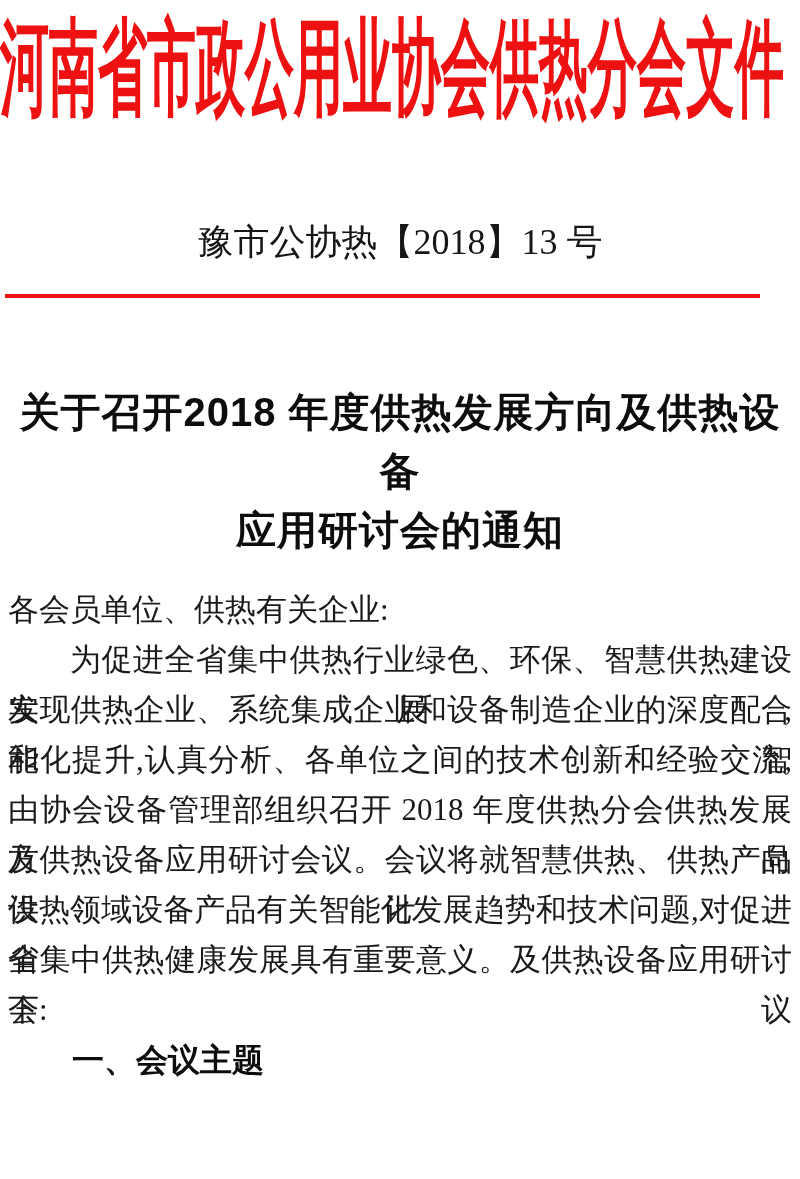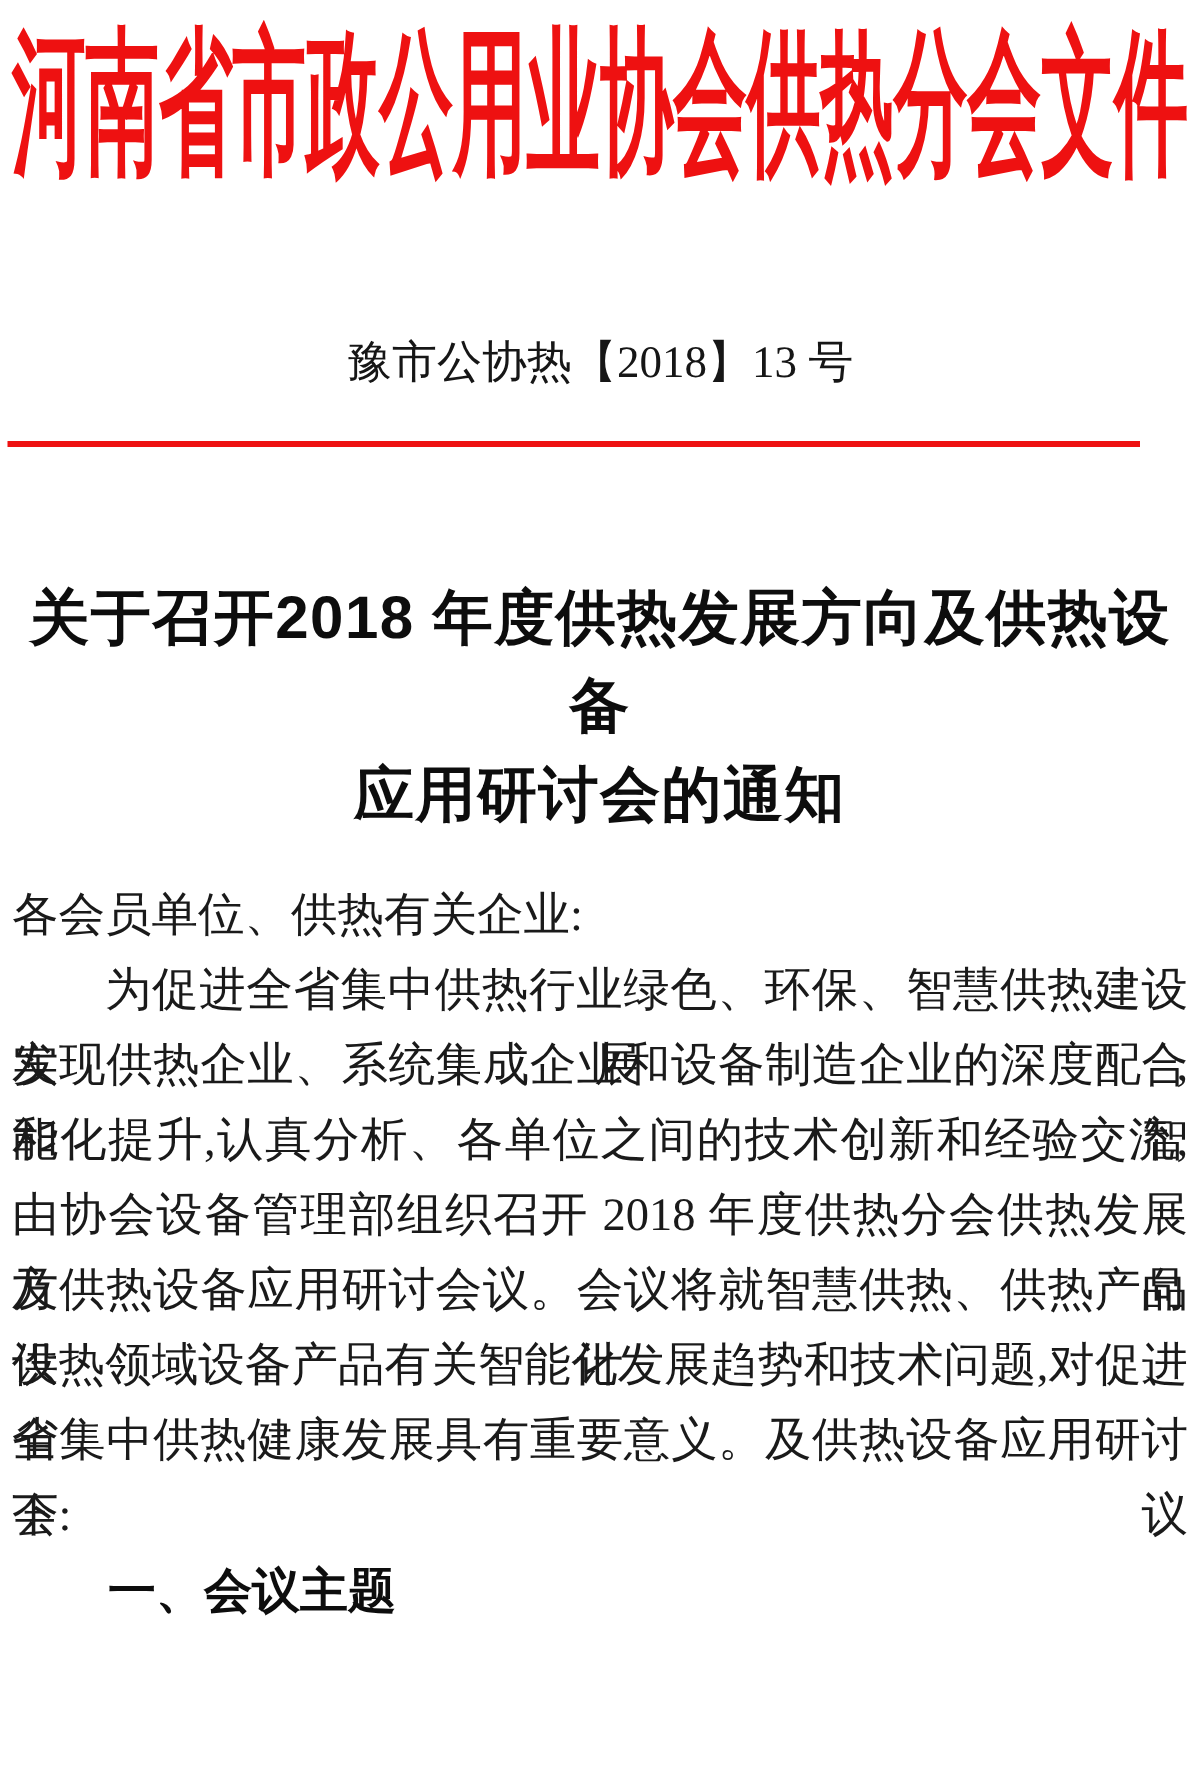--- a/index.html
+++ b/index.html
@@ -10,40 +10,40 @@
     margin:0 auto;
     background:#ffffff;
     overflow:hidden;
     font-family:"Liberation Serif","DejaVu Serif",serif;
     color:#111111;
   }
   
   .banner{
     position:absolute;
     top:12px;left:0;right:0;
-    text-align:center;
+    text-align:left;
     white-space:nowrap;
   }
   .banner-text{
     display:inline-block;
     font-family:"Liberation Serif","DejaVu Serif",serif;
     font-weight:bold;
     font-size:49px;
     line-height:54px;
     letter-spacing:0px;
     transform:scaleY(2.15);
     transform-origin:50% 0;
     color:var(--red);
   }
   
   .docnum{
     position:absolute;
     top:224px;left:0;right:0;
     text-align:center;
-    font-size:30px;
+    font-size:36px;
     line-height:36px;
     color:#161616;
   }
   
   .redline{
     position:absolute;
     top:294px;left:5px;
     width:755px;height:4px;
     background:var(--red);
   }

